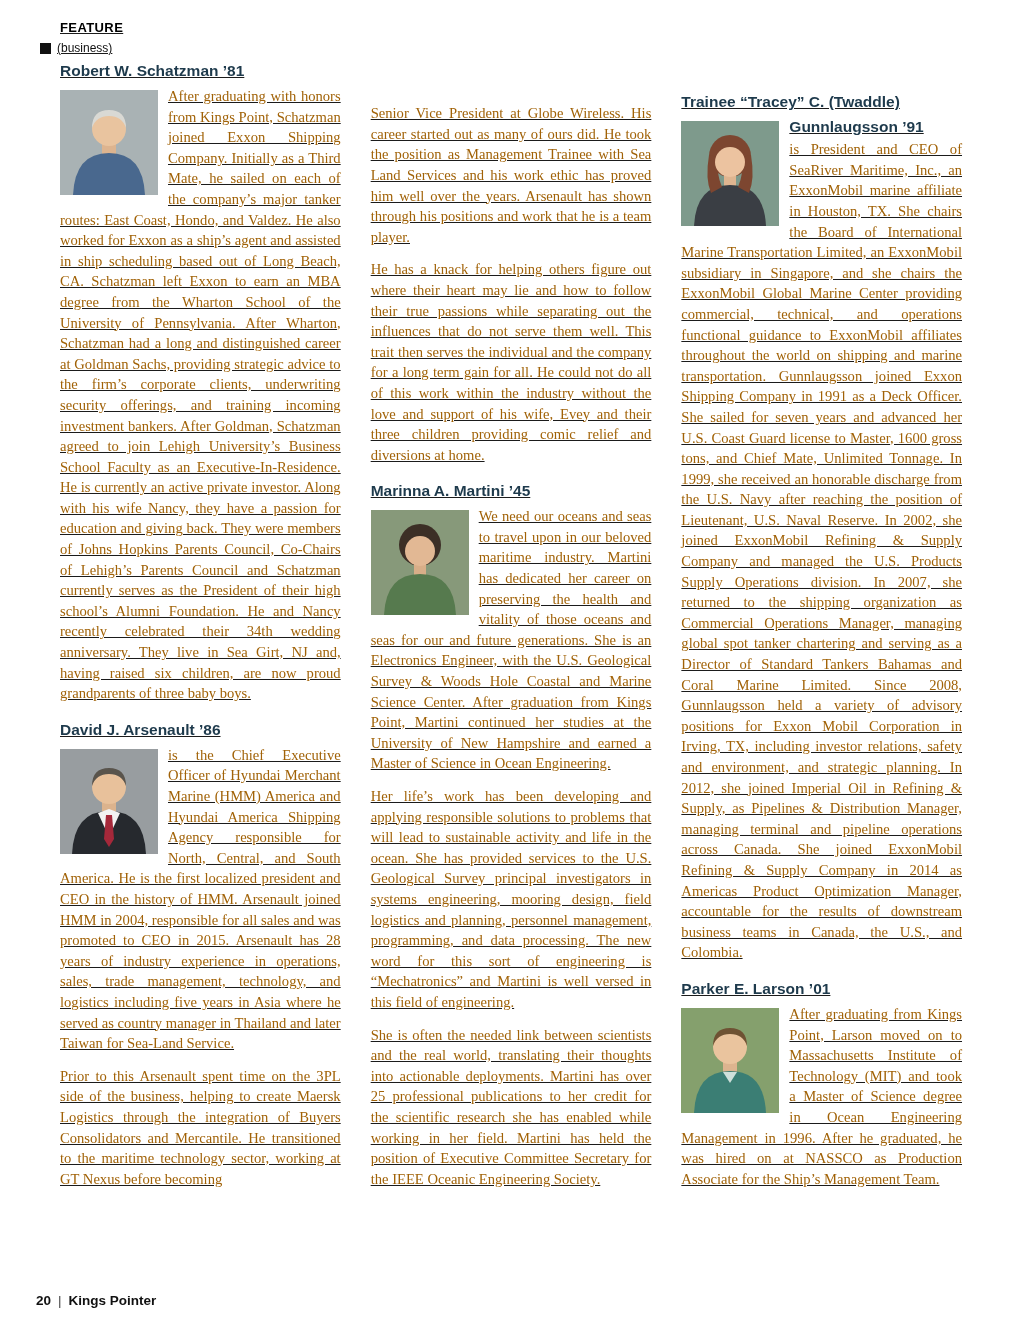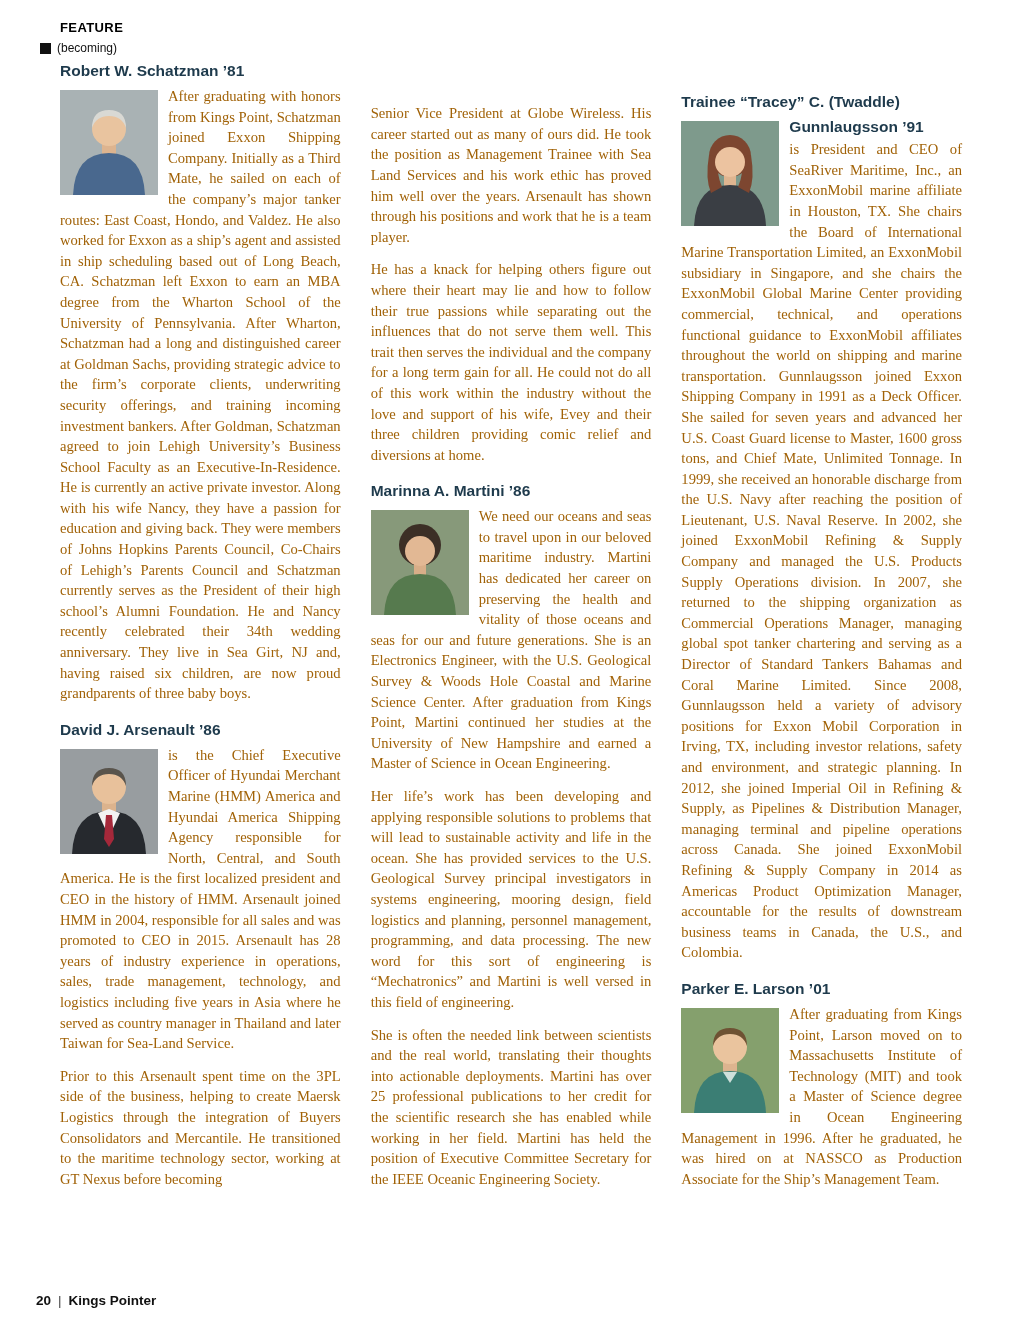--- a/index.html
+++ b/index.html
@@ -5,20 +5,21 @@
   * { margin:0; padding:0; box-sizing:border-box; }
   html,body { background:#ffffff; }
   .page {
     position:relative;
     width:1024px; height:1330px;
     background:#ffffff;
     color:#1b1b1b;
     font-family:"Liberation Serif","DejaVu Serif",serif;
     padding:20px 62px 0 60px;
     overflow:hidden;
+    text-decoration:underline;
   }
   .feature-label {
     font-family:"Liberation Sans","DejaVu Sans",sans-serif;
     font-weight:bold; font-size:13px; letter-spacing:.4px; color:#000;
   }
   .continued-row {
     display:flex; align-items:center; gap:6px;
     margin:6px 0 4px -20px;
     font-family:"Liberation Sans","DejaVu Sans",sans-serif;
     font-size:12px; color:#111;
@@ -63,21 +64,21 @@
 </style>
 </head>
 <body>
 
 <div class="page">
 
   <header class="page-header">
     <div class="feature-label">FEATURE</div>
     <div class="continued-row">
       <span class="sq"></span>
-      <span class="continued-label">(becoming)</span>
+      <span class="continued-label">(business)</span>
     </div>
   </header>
 
   <main class="columns">
 
     <section class="col">
 
       <article class="profile">
         <h2 class="pname">Robert W. Schatzman ’81</h2>
         <div class="pbody">
@@ -118,21 +119,21 @@
     <section class="col">
 
       <div class="profile">
         <div class="pbody">
           <p class="para">Senior Vice President at Globe Wireless. His career started out as many of ours did. He took the position as Management Trainee with Sea Land Services and his work ethic has proved him well over the years. Arsenault has shown through his positions and work that he is a team player.</p>
           <p class="para">He has a knack for helping others figure out where their heart may lie and how to follow their true passions while separating out the influences that do not serve them well. This trait then serves the individual and the company for a long term gain for all. He could not do all of this work within the industry without the love and support of his wife, Evey and their three children providing comic relief and diversions at home.</p>
         </div>
       </div>
 
       <article class="profile">
-        <h2 class="pname">Marinna A. Martini ’86</h2>
+        <h2 class="pname">Marinna A. Martini ’45</h2>
         <div class="pbody">
           <span class="photo">
             <svg viewBox="0 0 98 105" preserveAspectRatio="none" aria-hidden="true">
               <rect width="98" height="105" fill="#87997a"></rect>
               <circle cx="49" cy="35" r="21" fill="#3c2f26"></circle>
               <rect x="43" y="50" width="12" height="16" fill="#d8ae88"></rect>
               <path d="M13 105 Q15 64 49 64 Q83 64 85 105 Z" fill="#567a4e"></path>
               <circle cx="49" cy="41" r="15" fill="#e2b894"></circle>
             </svg>
           </span>

